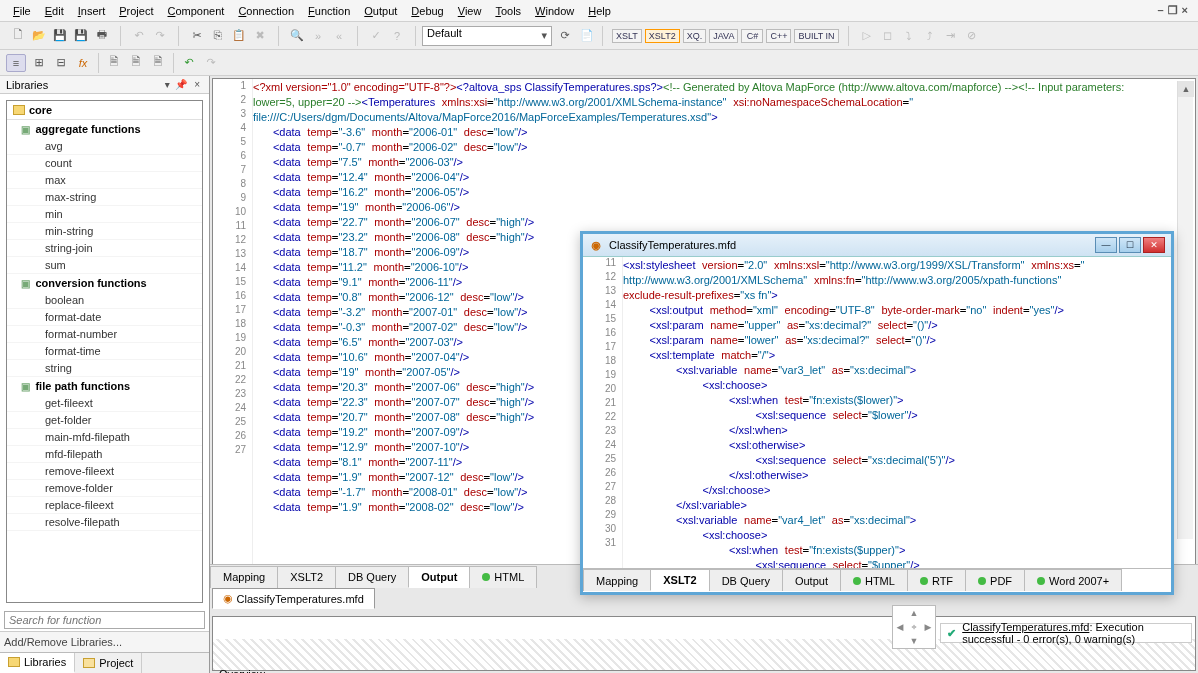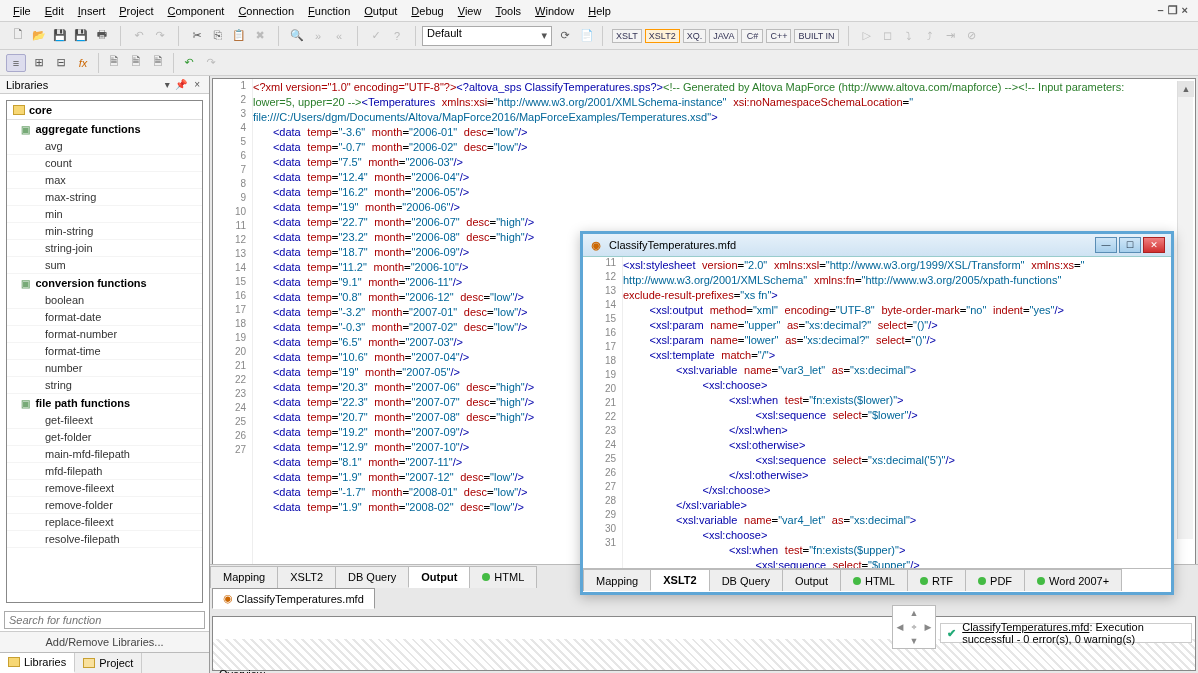--- a/index.html
+++ b/index.html
@@ -24,21 +24,21 @@
 
 .libraries { width: 210px; height: 100%; display: flex; flex-direction: column; border-right: 1px solid #999; background: #fff;}
 .lib-body { flex: 1; overflow-y: auto; overflow-x: hidden; border: 1px solid #888; margin: 6px; background: #fff;}
 .group-hdr { display: flex; align-items: center; gap: 4px; padding: 3px 6px; font-weight: bold; background: #fff; border-bottom: 1px solid #e0e0e0;}
 .group-hdr .ico { width: 12px; height: 10px; background: #f7d774; border: 1px solid #c8a030;}
 .subgroup { display: flex; align-items: center; gap: 4px; padding: 3px 14px; font-weight: bold; }
 .subgroup::before { content: "▣"; color: #7a7; font-size: 10px; margin-right: 1px;}
 .func-item { padding: 2px 4px 2px 38px; color: #333; border-bottom: 1px solid #f4f4f4; white-space: nowrap;}
 .search-row { padding: 2px 4px;}
 .search-row input { width: 100%; border: 1px solid #aaa; padding: 2px 4px; font-style: italic; color: #888;}
-.addrem { text-align: center; padding: 4px; color: #444; border-top: 1px solid #ccc; background: #f5f5f5;}
+.addrem { padding: 4px; color: #444; border-top: 1px solid #ccc; background: #f5f5f5;}
 .bottom-tabs { display: flex; border-top: 1px solid #bbb; background: #f0f0f0;}
 .bottom-tab { padding: 3px 8px; border-right: 1px solid #ccc; display: flex; align-items: center; gap: 4px;}
 .bottom-tab.active { background: #fff; border-bottom: 2px solid #fff;}
 .folder-ico { width: 12px; height: 10px; background: #f7d774; border: 1px solid #c8a030; display: inline-block;}
 
 .editor-area { flex: 1; position: relative; background: #e8e8e8; overflow: hidden;}
 .code-pane { position: absolute; inset: 0; display: flex; background: #fff; border: 1px solid #888; margin: 2px;}
 .gutter { width: 40px; background: #fff; border-right: 1px solid #eee; padding-top: 1px;}
 .gutter .ln { height: 14px; text-align: right; padding-right: 6px; color: #888; font-size: 10px;}
 .code-body { flex: 1; overflow: hidden; padding-top: 1px; font-family: Consolas, "Lucida Console", monospace; font-size: 11px; line-height: 14px; white-space: pre;}
@@ -196,21 +196,20 @@
         <div class="func-item">max-string</div>
         <div class="func-item">min</div>
         <div class="func-item">min-string</div>
         <div class="func-item">string-join</div>
         <div class="func-item">sum</div>
         <div class="subgroup">conversion functions</div>
         <div class="func-item">boolean</div>
         <div class="func-item">format-date</div>
         <div class="func-item">format-number</div>
         <div class="func-item">format-time</div>
-        <div class="func-item">number</div>
         <div class="func-item">string</div>
         <div class="subgroup">file path functions</div>
         <div class="func-item">get-fileext</div>
         <div class="func-item">get-folder</div>
         <div class="func-item">main-mfd-filepath</div>
         <div class="func-item">mfd-filepath</div>
         <div class="func-item">remove-fileext</div>
         <div class="func-item">remove-folder</div>
         <div class="func-item">replace-fileext</div>
         <div class="func-item">resolve-filepath</div>

